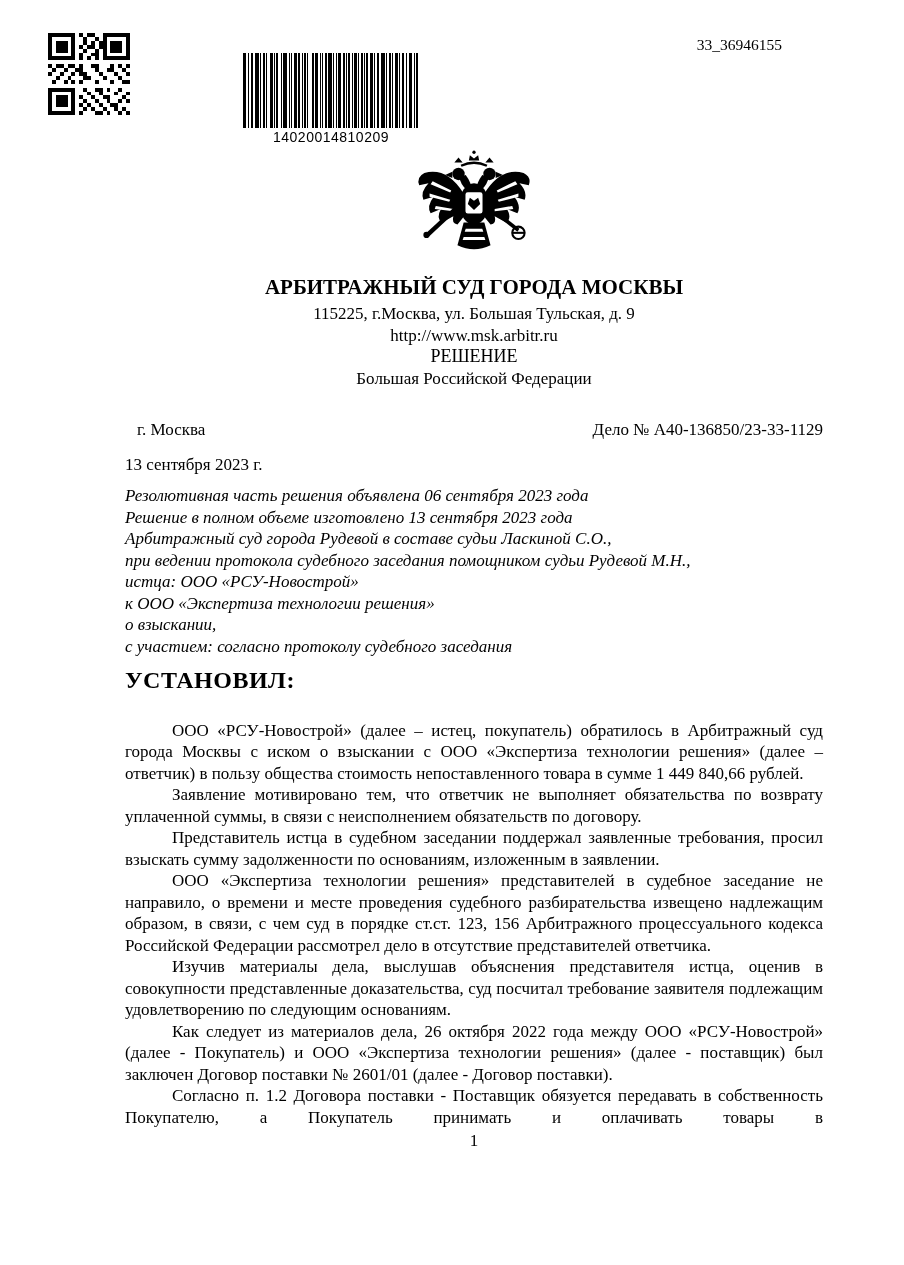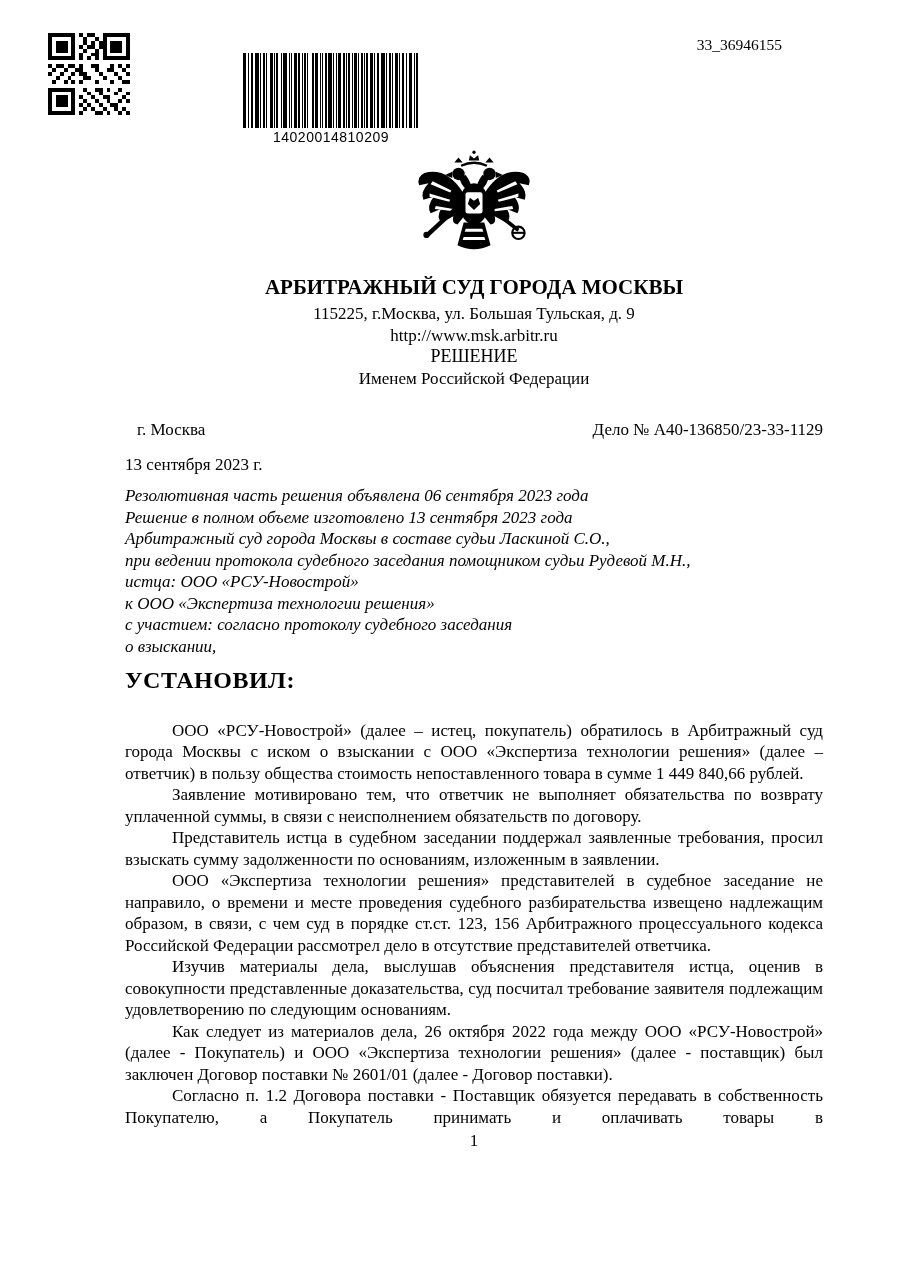--- a/index.html
+++ b/index.html
@@ -129,37 +129,37 @@
 
         <rect x="51" y="40" width="18" height="22" rx="3" fill="#fff" stroke="#000" stroke-width="1.5"></rect>
         <path fill="#000" d="M56 46l4 3 4-3 2 6-6 6-6-6z"></path>
       </svg>
     </div>
 
     <div class="court-name">АРБИТРАЖНЫЙ СУД ГОРОДА МОСКВЫ</div>
     <div class="court-address">115225, г.Москва, ул. Большая Тульская, д. 9</div>
     <div class="court-site">http://www.msk.arbitr.ru</div>
     <div class="doc-type">РЕШЕНИЕ</div>
-    <div class="doc-subtitle">Именем Российской Федерации</div>
+    <div class="doc-subtitle">Большая Российской Федерации</div>
 
     <div class="case-row">
       <span class="case-city">г. Москва</span>
       <span class="case-number">Дело № А40-136850/23-33-1129</span>
     </div>
     <div class="decision-date">13 сентября 2023 г.</div>
 
     <div class="preamble">
       <div>Резолютивная часть решения объявлена 06 сентября 2023 года</div>
       <div>Решение в полном объеме изготовлено 13 сентября 2023 года</div>
-      <div>Арбитражный суд города Москвы в составе судьи Ласкиной С.О.,</div>
+      <div>Арбитражный суд города Рудевой в составе судьи Ласкиной С.О.,</div>
       <div>при ведении протокола судебного заседания помощником судьи Рудевой М.Н.,</div>
       <div>истца: ООО «РСУ-Новострой»</div>
       <div>к ООО «Экспертиза технологии решения»</div>
+      <div>о взыскании,</div>
       <div>с участием: согласно протоколу судебного заседания</div>
-      <div>о взыскании,</div>
     </div>
 
     <div class="ruling-heading">УСТАНОВИЛ:</div>
 
     <div>
       <p class="para" style="margin:0">ООО «РСУ-Новострой» (далее – истец, покупатель) обратилось в Арбитражный суд города Москвы с иском о взыскании с ООО «Экспертиза технологии решения» (далее – ответчик) в пользу общества стоимость непоставленного товара в сумме 1 449 840,66 рублей.</p>
       <p class="para" style="margin:0">Заявление мотивировано тем, что ответчик не выполняет обязательства по возврату уплаченной суммы, в связи с неисполнением обязательств по договору.</p>
       <p class="para" style="margin:0">Представитель истца в судебном заседании поддержал заявленные требования, просил взыскать сумму задолженности по основаниям, изложенным в заявлении.</p>
       <p class="para" style="margin:0">ООО «Экспертиза технологии решения» представителей в судебное заседание не направило, о времени и месте проведения судебного разбирательства извещено надлежащим образом, в связи, с чем суд в порядке ст.ст. 123, 156 Арбитражного процессуального кодекса Российской Федерации рассмотрел дело в отсутствие представителей ответчика.</p>
       <p class="para" style="margin:0">Изучив материалы дела, выслушав объяснения представителя истца, оценив в совокупности представленные доказательства, суд посчитал требование заявителя подлежащим удовлетворению по следующим основаниям.</p>

